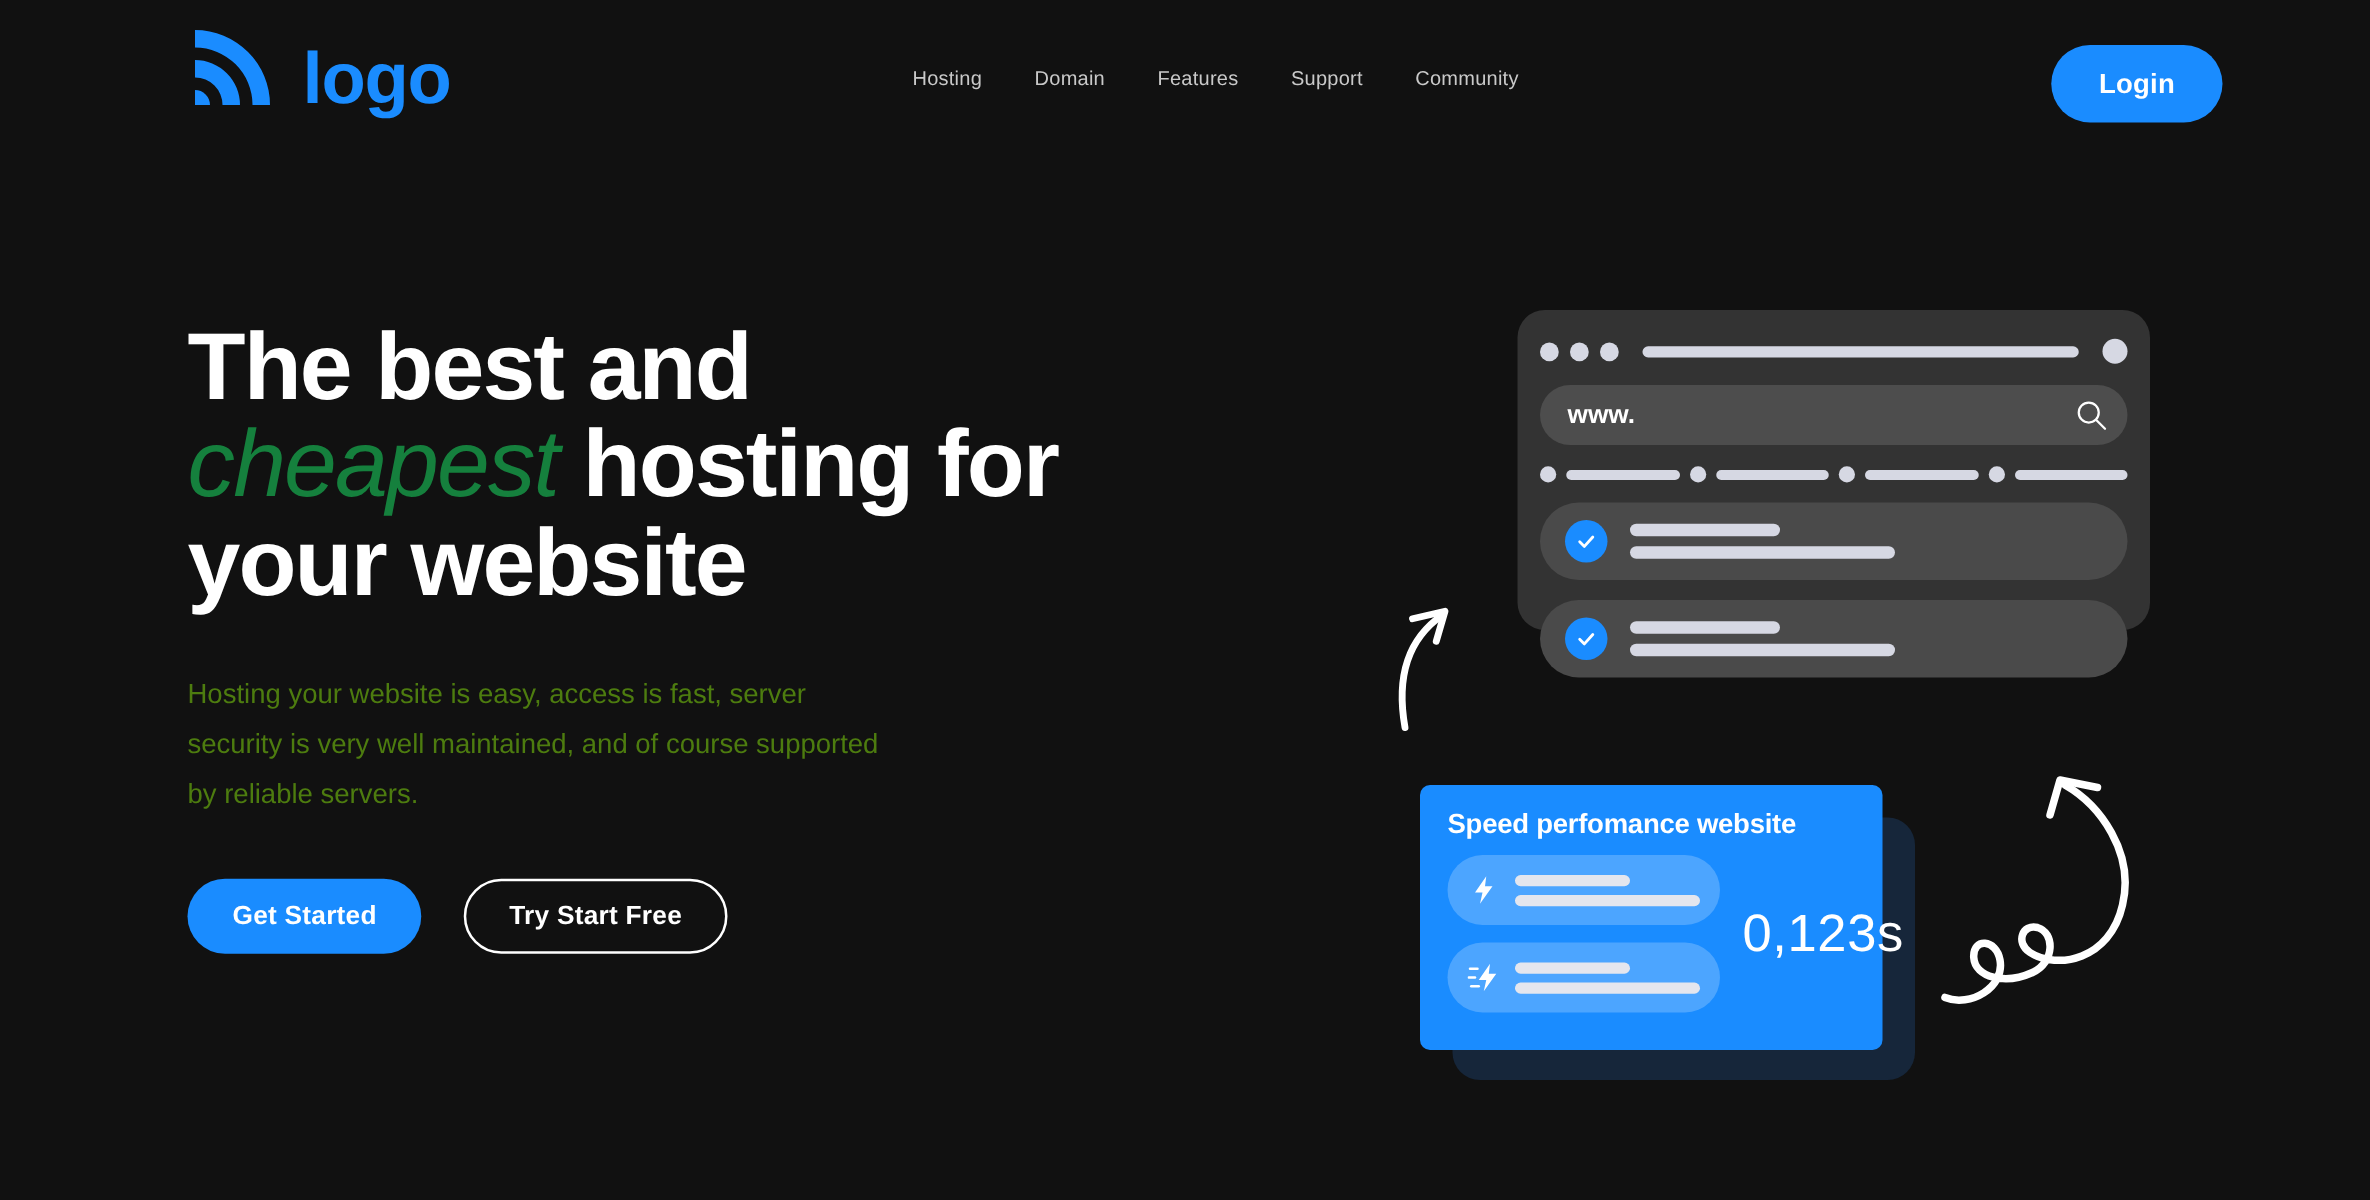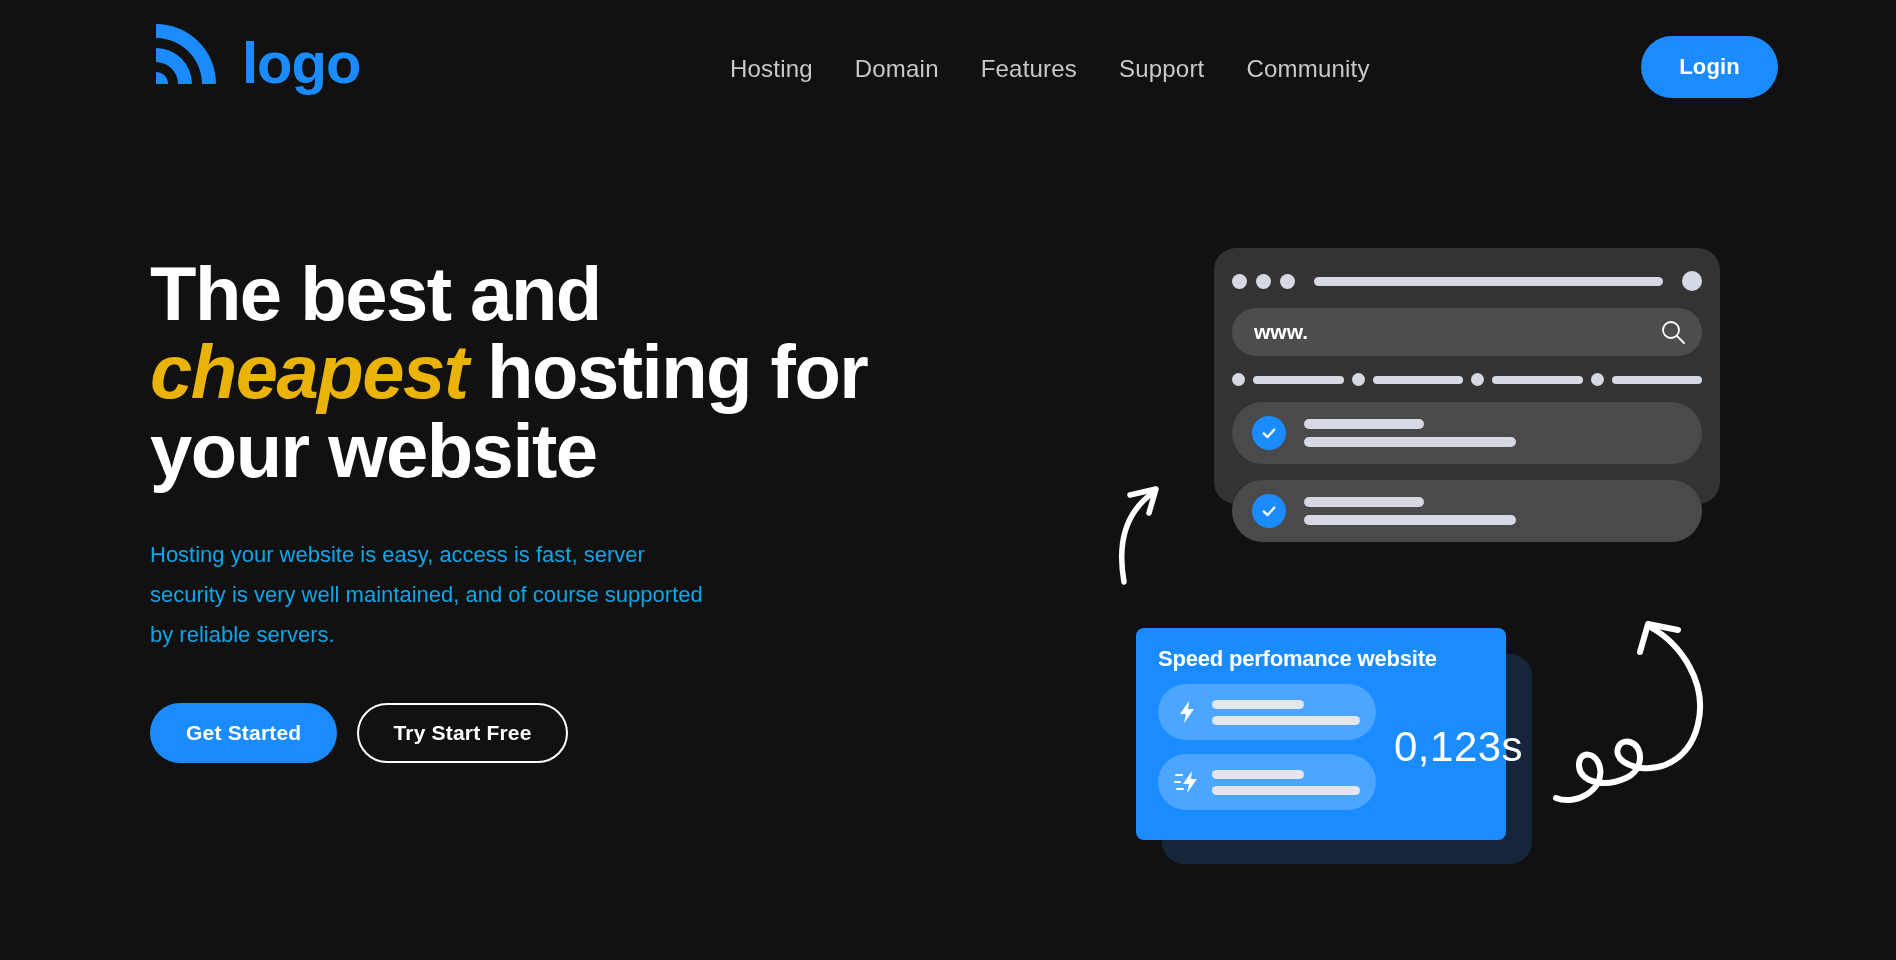--- a/index.html
+++ b/index.html
@@ -24,49 +24,49 @@
   .brand-name {
     color:#1a8cff; font-size:58px; font-weight:700;
     letter-spacing:-1px; line-height:0.95;
   }
 
   .nav {
     position:absolute; left:730px; top:55px;
     display:flex; gap:42px; align-items:center;
   }
   .nav a {
-    color:#c9c9c9; font-size:24px; text-decoration:none;
+    color:#c9c9c9; font-size:16px; text-decoration:none;
     white-space:nowrap; letter-spacing:0.2px;
   }
 
   .login-btn {
     position:absolute; right:118px; top:36px;
     background:#1a8cff; color:#ffffff;
     border:none; border-radius:40px;
     padding:0 38px; height:62px;
     font-size:22px; font-weight:700;
     font-family:"Liberation Sans", sans-serif;
     cursor:pointer; letter-spacing:0.2px;
   }
 
   
   .hero-left { position:absolute; left:150px; top:255px; width:820px; }
   .headline {
     color:#ffffff; font-size:76px; font-weight:700;
     line-height:1.03; letter-spacing:-1.5px;
   }
   .headline .accent {
-    color:#eab308; font-style:italic; font-weight:700;
+    color:#15803d; font-style:italic; font-weight:400;
   }
   .sub {
     margin-top:45px;
-    color:#0ea5e9; font-size:22px; line-height:1.82;
+    color:#4d7c0f; font-size:22px; line-height:1.82;
     max-width:560px;
   }
-  .cta-row { margin-top:48px; display:flex; gap:20px; }
+  .cta-row { margin-top:48px; display:flex; gap:34px; }
   .btn {
     border-radius:40px; height:60px;
     font-size:21px; font-weight:700;
     font-family:"Liberation Sans", sans-serif;
     display:flex; align-items:center; justify-content:center;
     cursor:pointer; letter-spacing:0.2px;
   }
   .btn-primary { background:#1a8cff; color:#fff; border:none; padding:0 36px; }
   .btn-ghost { background:transparent; color:#fff; border:2px solid #ffffff; padding:0 34px; }
 

